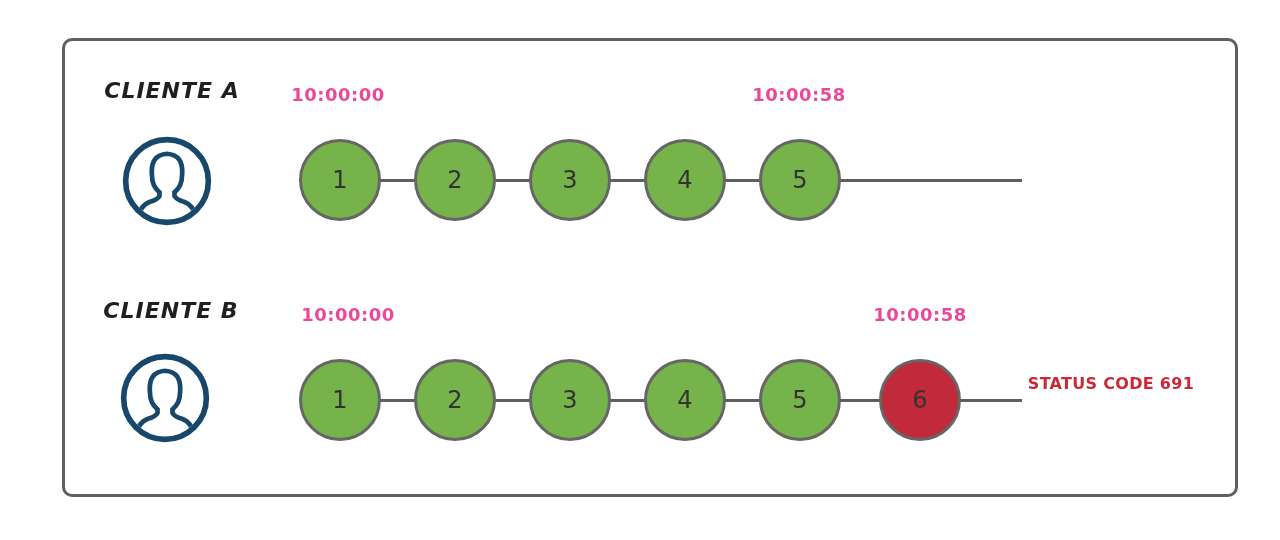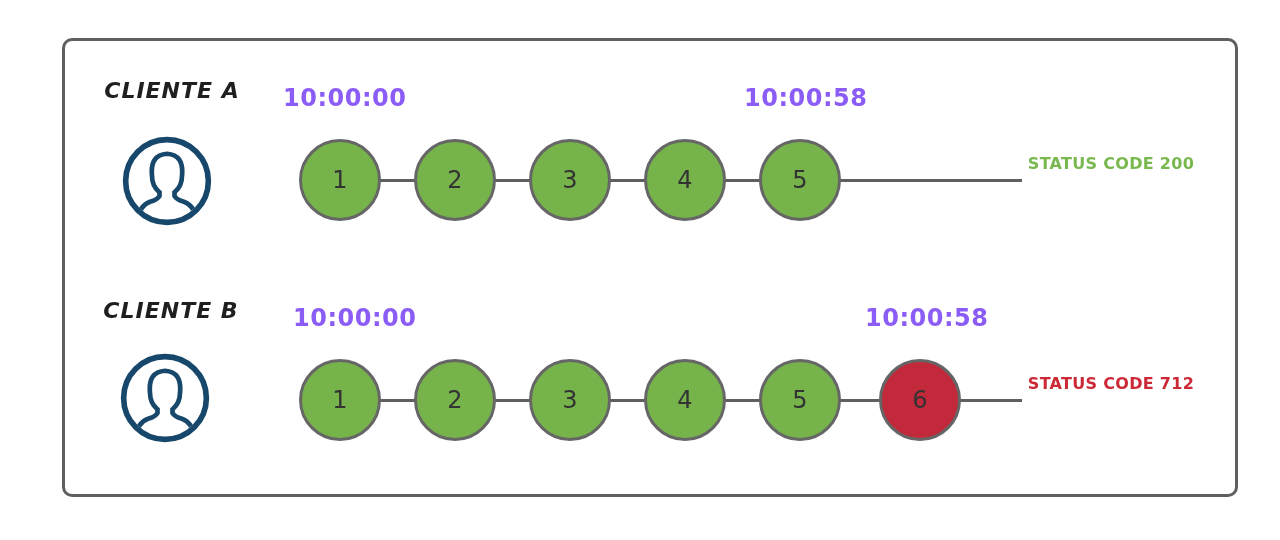--- a/index.html
+++ b/index.html
@@ -13,21 +13,21 @@
   }
   .client-label{
     position:absolute;width:150px;text-align:center;
     font-size:22px;font-weight:bold;font-style:italic;letter-spacing:1px;
     color:#1f1f1f;
   }
   .avatar{position:absolute;width:94px;height:94px;}
   .avatar svg{display:block;width:100%;height:100%;}
   .timestamp{
     position:absolute;width:110px;text-align:center;
-    font-size:24px;font-weight:bold;color:#8b5cf6;letter-spacing:0.5px;
+    font-size:18px;font-weight:bold;color:#ec4899;letter-spacing:0.5px;
   }
   .tl-line{position:absolute;height:3px;background:#5f5f5f;}
   .req-circle{
     position:absolute;width:76px;height:76px;border-radius:50%;
     border:3px solid #666666;background:#76b34a;
     display:flex;align-items:center;justify-content:center;
     font-size:24px;color:#333333;
   }
   .req-circle.blocked{background:#c2293a;}
   .status{
@@ -73,21 +73,20 @@
       <span>3</span>
       </div>
     <div class="req-circle" style="left:644px;top:139px;">
       <span>4</span>
       </div>
     <div class="req-circle" style="left:759px;top:139px;">
       <span>5</span>
       </div>
 
     <div class="status ok" style="left:1026px;top:152px;">
-      <div>STATUS CODE 200</div>
     </div>
   </section>
 
   <section>
     <div class="client-label" style="left:96px;top:298px;">CLIENTE B</div>
 
     <div class="avatar" style="left:118px;top:351px;">
       <svg viewBox="0 0 100 100">
         <clipPath id="clipB">
             <circle cx="50" cy="50" r="41"></circle>
@@ -117,16 +116,16 @@
       <span>4</span>
       </div>
     <div class="req-circle" style="left:759px;top:359px;">
       <span>5</span>
       </div>
     <div class="req-circle blocked" style="left:879px;top:359px;">
       <span>6</span>
       </div>
 
     <div class="status error" style="left:1026px;top:372px;">
-      <div>STATUS CODE 712</div>
+      <div>STATUS CODE 691</div>
     </div>
   </section>
 </div>
 
 </body></html>

